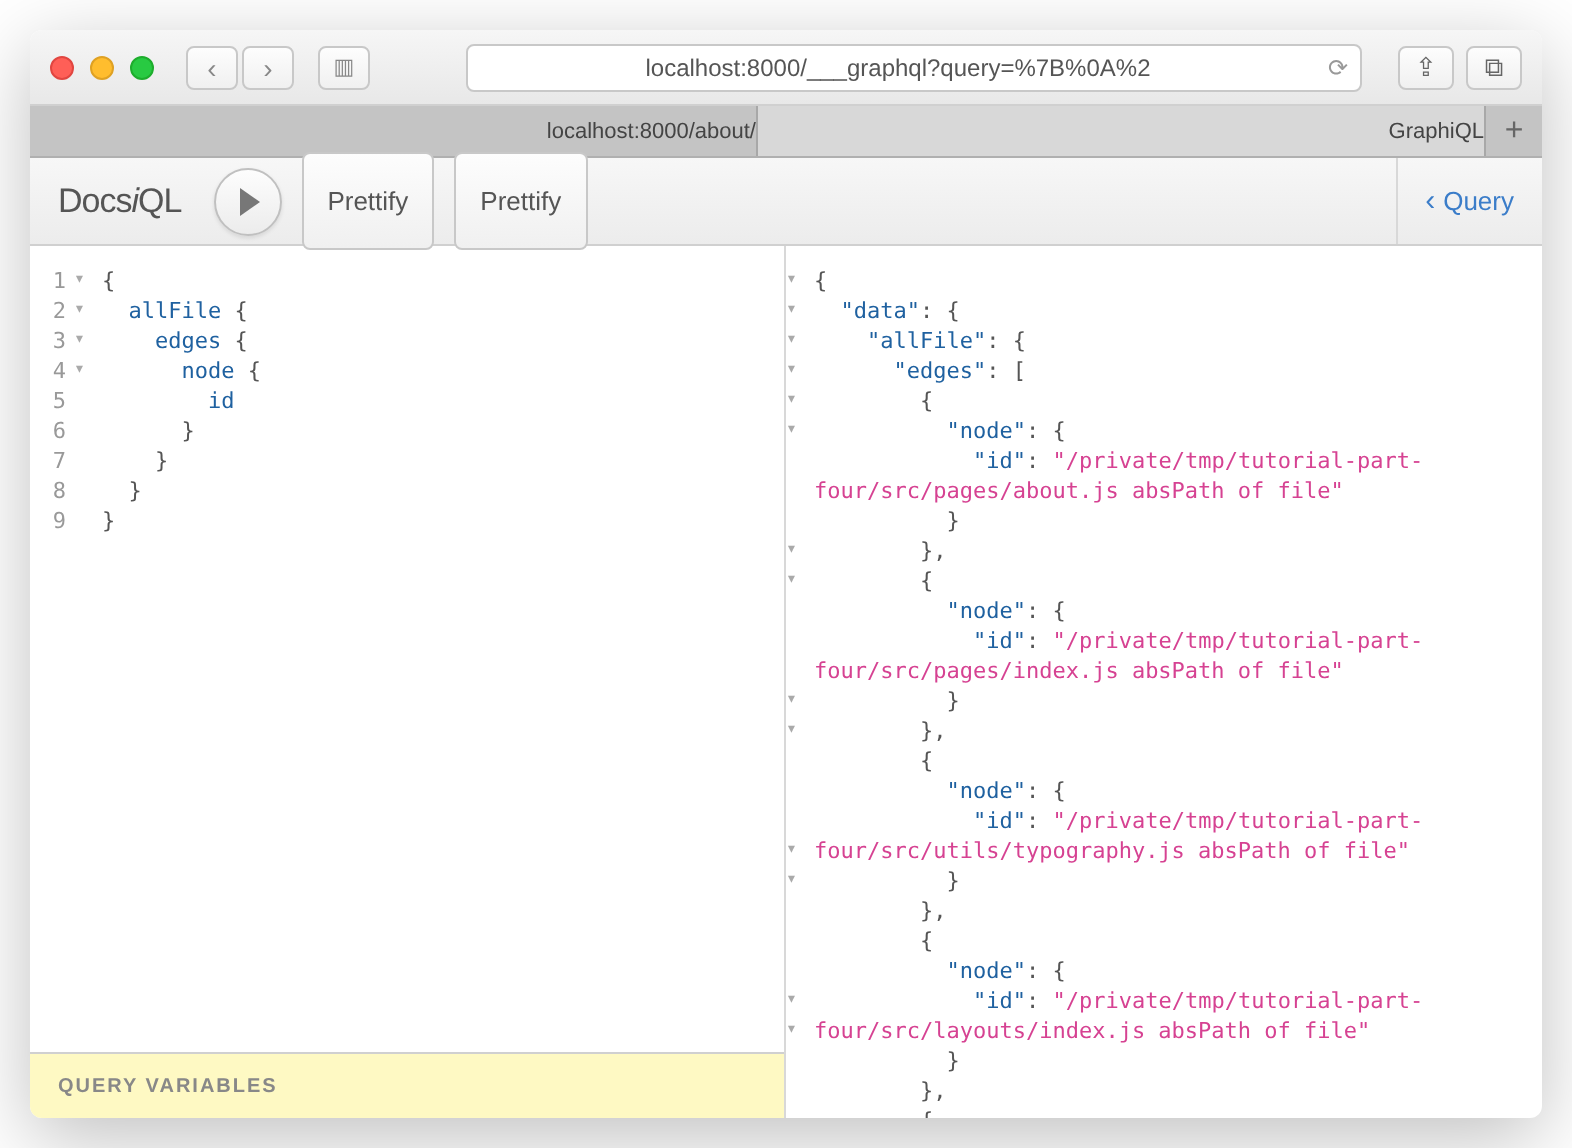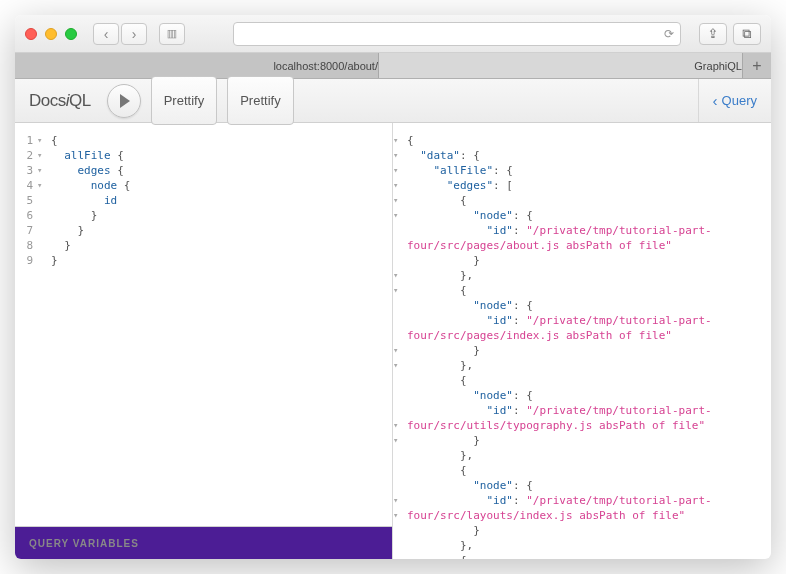--- a/index.html
+++ b/index.html
@@ -192,21 +192,21 @@
       overflow: hidden;
       color: #333;
       word-break: break-word;
     }
     .punct { color: #555; }
     .attr { color: #1f61a0; margin-top: 36px; }
     .key { color: #1f61a0; }
     .str { color: #d64292; }
     .query-vars {
       height: 26px;
-      background: #4c1d95;
+      background: #fef9c3;
       border-top: 1px solid #d0d0d0;
       display: flex; align-items: center;
       padding: 16px 14px;
       font-size: 10px;
       font-weight: 600;
       letter-spacing: 1px;
       color: #888;
       text-transform: uppercase;
     }
     .line { height: 15px; }
@@ -223,20 +223,21 @@
       <div class="traffic-light tl-green"></div>
     </div>
     <div class="nav-buttons">
       <div class="nav-btn">‹</div>
       <div class="nav-btn">›</div>
     </div>
     <div class="nav-btn sidebar-btn">
       <span style="font-size:11px;">▥</span>
     </div>
     <div class="url-bar">
+      <span>localhost:8000/___graphql?query=%7B%0A%2</span>
       <span class="url-refresh">⟳</span>
     </div>
     <div class="right-tb-btns">
       <div class="tb-icon-btn">
         <span>⇪</span>
       </div>
       <div class="tb-icon-btn">
         <span>⧉</span>
       </div>
     </div>

